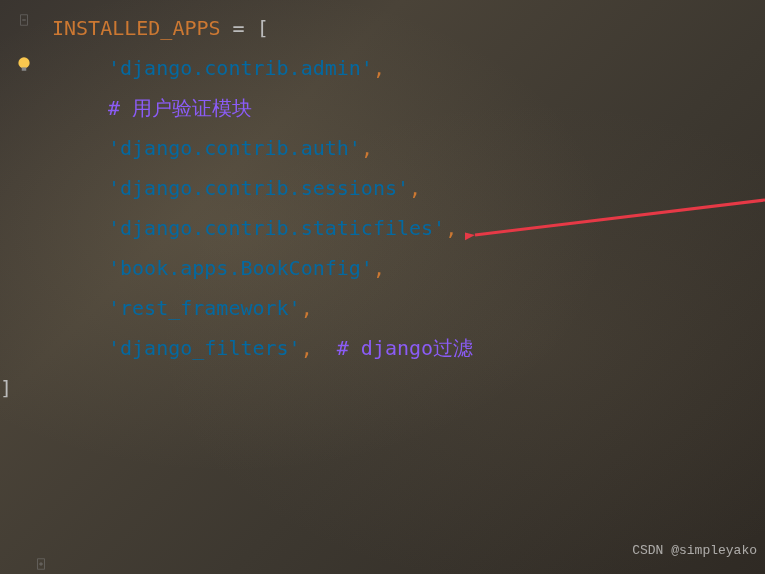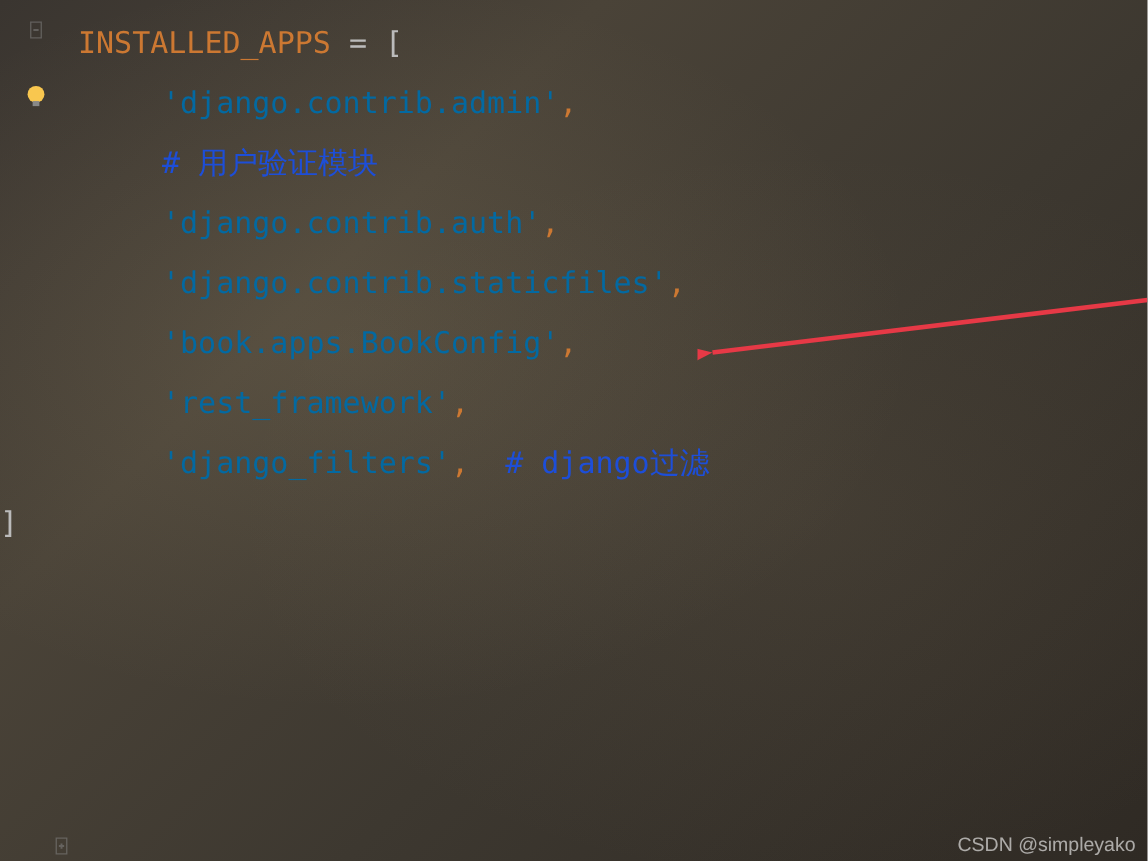--- a/index.html
+++ b/index.html
@@ -58,37 +58,37 @@
       right: 8px;
       line-height: 40px;
     }
     .code-line { white-space: pre; color: #bbb; }
     .indent { display: inline-block; width: 56px; }
     .variable { color: #cc7832; }
     .equals { color: #bbb; }
     .bracket { color: #bbb; }
     .string { color: #0369a1; }
     .comma { color: #cc7832; }
-    .comment { color: #1d4ed8; }
+    .comment { color: #8b5cf6; }
     .underline { text-decoration: underline wavy #556b2f; text-decoration-thickness: 1px; }
     .arrow {
       position: absolute;
       top: 195px;
       right: 0;
       width: 300px;
       height: 60px;
       pointer-events: none;
     }
     .watermark {
       position: absolute;
-      bottom: 4px;
+      bottom: 16px;
       right: 8px;
       color: rgba(255,255,255,0.6);
       font-size: 13px;
-      font-family: Liberation Sans, sans-serif;
+      font-family: Liberation Mono, monospace;
     }
   </style>
 </head>
 <body>
 
 <div class="bg-texture"></div>
 
 <div class="gutter">
   <span class="fold-icon">
     <svg viewBox="0 0 16 16">
@@ -110,20 +110,21 @@
       <path d="M6 8h4M8 6v4" stroke="#888" stroke-width="1.5"></path>
     </svg>
 </span>
 
 <div class="code-area">
   <div class="code-line"><span class="variable">INSTALLED_APPS</span><span class="equals"> = [</span></div>
   <div id="code-lines">
       <div class="code-line"><span class="indent"></span><span class="string">'django.contrib.admin'</span><span class="comma">,</span></div>
       <div class="code-line"><span class="indent"></span><span class="comment"># 用户验证模块</span></div>
       <div class="code-line"><span class="indent"></span><span class="string">'django.contrib.auth'</span><span class="comma">,</span></div>
+      <div class="code-line"><span class="indent"></span><span class="string">'django.contrib.sessions'</span><span class="comma">,</span></div>
       <div class="code-line"><span class="indent"></span><span class="string">'django.contrib.staticfiles'</span><span class="comma">,</span></div>
       <div class="code-line"><span class="indent"></span><span class="string">'book.apps.BookConfig'</span><span class="comma">,</span></div>
       <div class="code-line"><span class="indent"></span><span class="string">'rest_framework'</span><span class="comma">,</span></div>
       <div class="code-line"><span class="indent"></span><span class="string">'django_filters'</span><span class="comma">,</span><span class="comment">  # django过滤</span></div>
     </div>
   <div class="code-line"><span class="bracket" style="margin-left:-52px;">]</span></div>
 </div>
 
 <svg class="arrow" viewBox="0 0 300 60">
   <defs>

